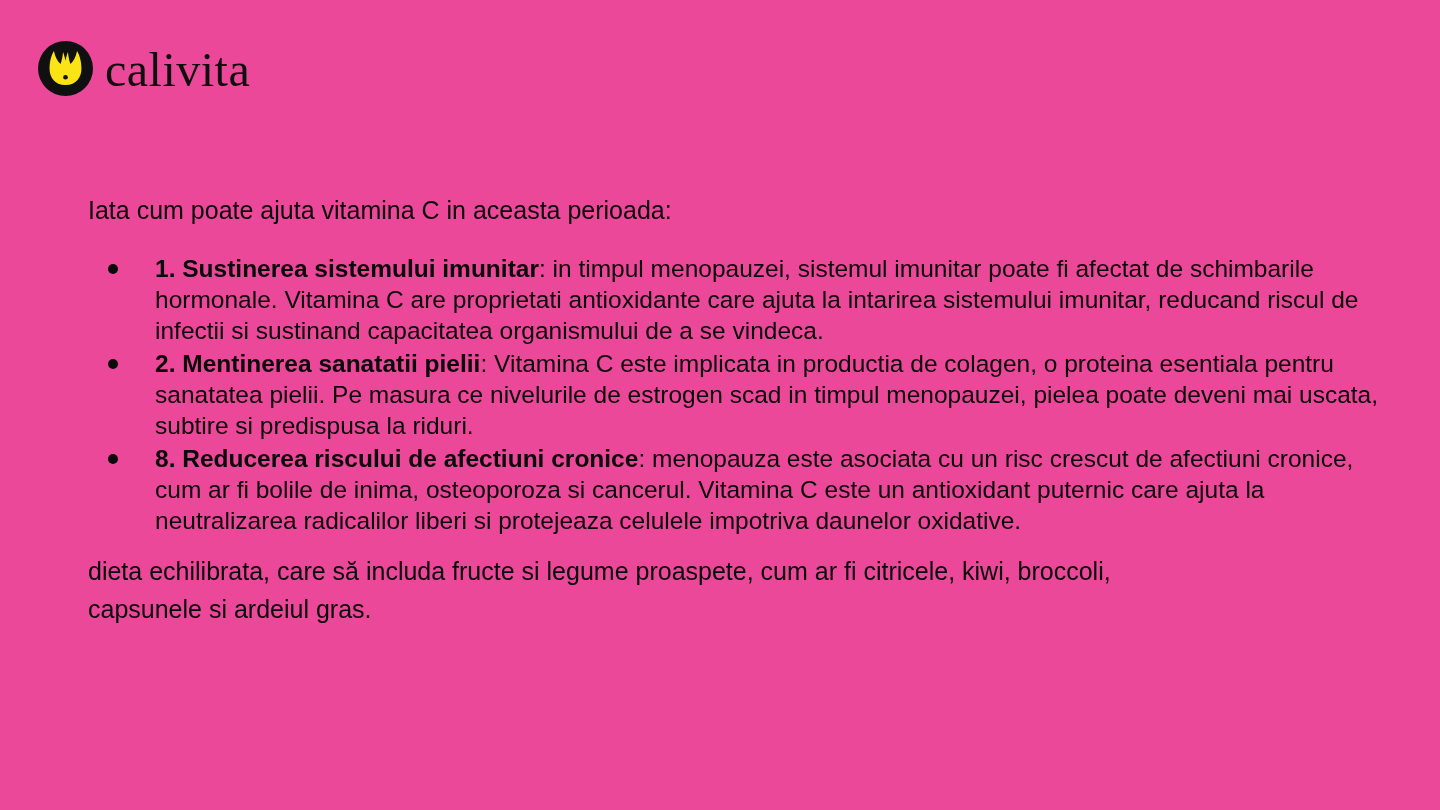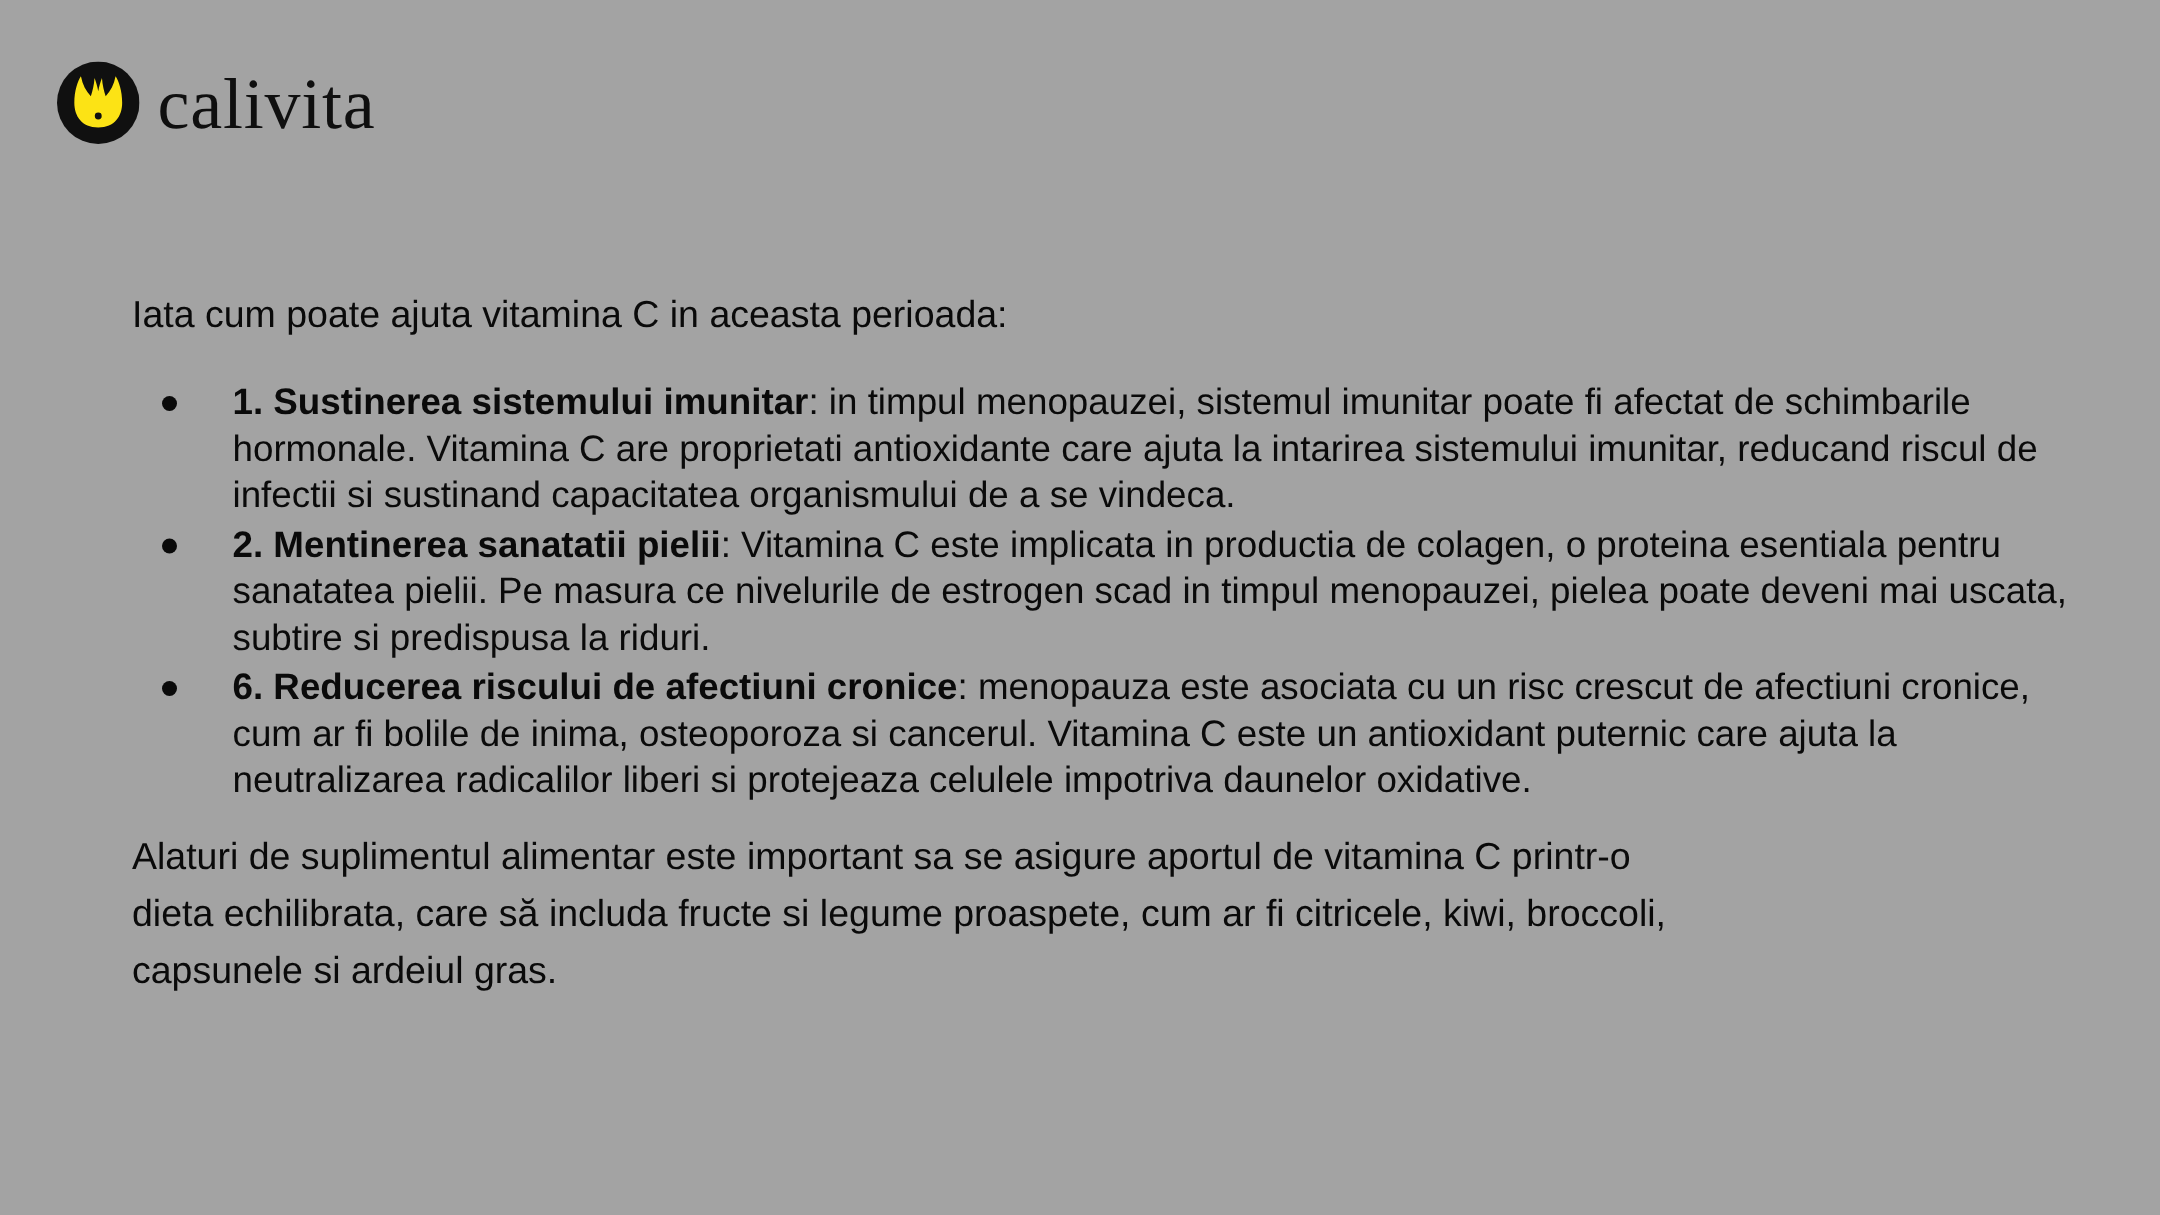--- a/index.html
+++ b/index.html
@@ -10,21 +10,21 @@
     width: 1440px;
     height: 810px;
     overflow: hidden;
     font-family: "Liberation Sans", sans-serif;
   }
 
   .slide {
     position: relative;
     width: 1440px;
     height: 810px;
-    background: #a3a3a3;
+    background: #ec4899;
     box-sizing: border-box;
     overflow: hidden;
   }
 
   
   .logo {
     position: absolute;
     left: 38px;
     top: 41px;
     display: flex;
@@ -135,24 +135,23 @@
     <div class="intro-line">Iata cum poate ajuta vitamina C in aceasta perioada:</div>
 
     <ul class="bullets">
       <li class="bullet">
         <span class="dot"></span><span class="lead">1. Sustinerea sistemului imunitar</span><span>: in timpul menopauzei, sistemul imunitar poate fi afectat de schimbarile hormonale. Vitamina C are proprietati antioxidante care ajuta la intarirea sistemului imunitar, reducand riscul de infectii si sustinand capacitatea organismului de a se vindeca.</span>
       </li>
       <li class="bullet">
         <span class="dot"></span><span class="lead">2. Mentinerea sanatatii pielii</span><span>: Vitamina C este implicata in productia de colagen, o proteina esentiala pentru sanatatea pielii. Pe masura ce nivelurile de estrogen scad in timpul menopauzei, pielea poate deveni mai uscata, subtire si predispusa la riduri.</span>
       </li>
       <li class="bullet">
-        <span class="dot"></span><span class="lead">6. Reducerea riscului de afectiuni cronice</span><span>: menopauza este asociata cu un risc crescut de afectiuni cronice, cum ar fi bolile de inima, osteoporoza si cancerul. Vitamina C este un antioxidant puternic care ajuta la neutralizarea radicalilor liberi si protejeaza celulele impotriva daunelor oxidative.</span>
+        <span class="dot"></span><span class="lead">8. Reducerea riscului de afectiuni cronice</span><span>: menopauza este asociata cu un risc crescut de afectiuni cronice, cum ar fi bolile de inima, osteoporoza si cancerul. Vitamina C este un antioxidant puternic care ajuta la neutralizarea radicalilor liberi si protejeaza celulele impotriva daunelor oxidative.</span>
       </li>
     </ul>
 
     <div class="closing">
-      <div class="cl-line">Alaturi de suplimentul alimentar este important sa se asigure aportul de  vitamina C printr-o</div>
       <div class="cl-line">dieta echilibrata, care să includa fructe si legume proaspete, cum ar fi citricele, kiwi, broccoli,</div>
       <div class="cl-line">capsunele si ardeiul gras.</div>
     </div>
 
   </div>
 </div>
 
 </body></html>

